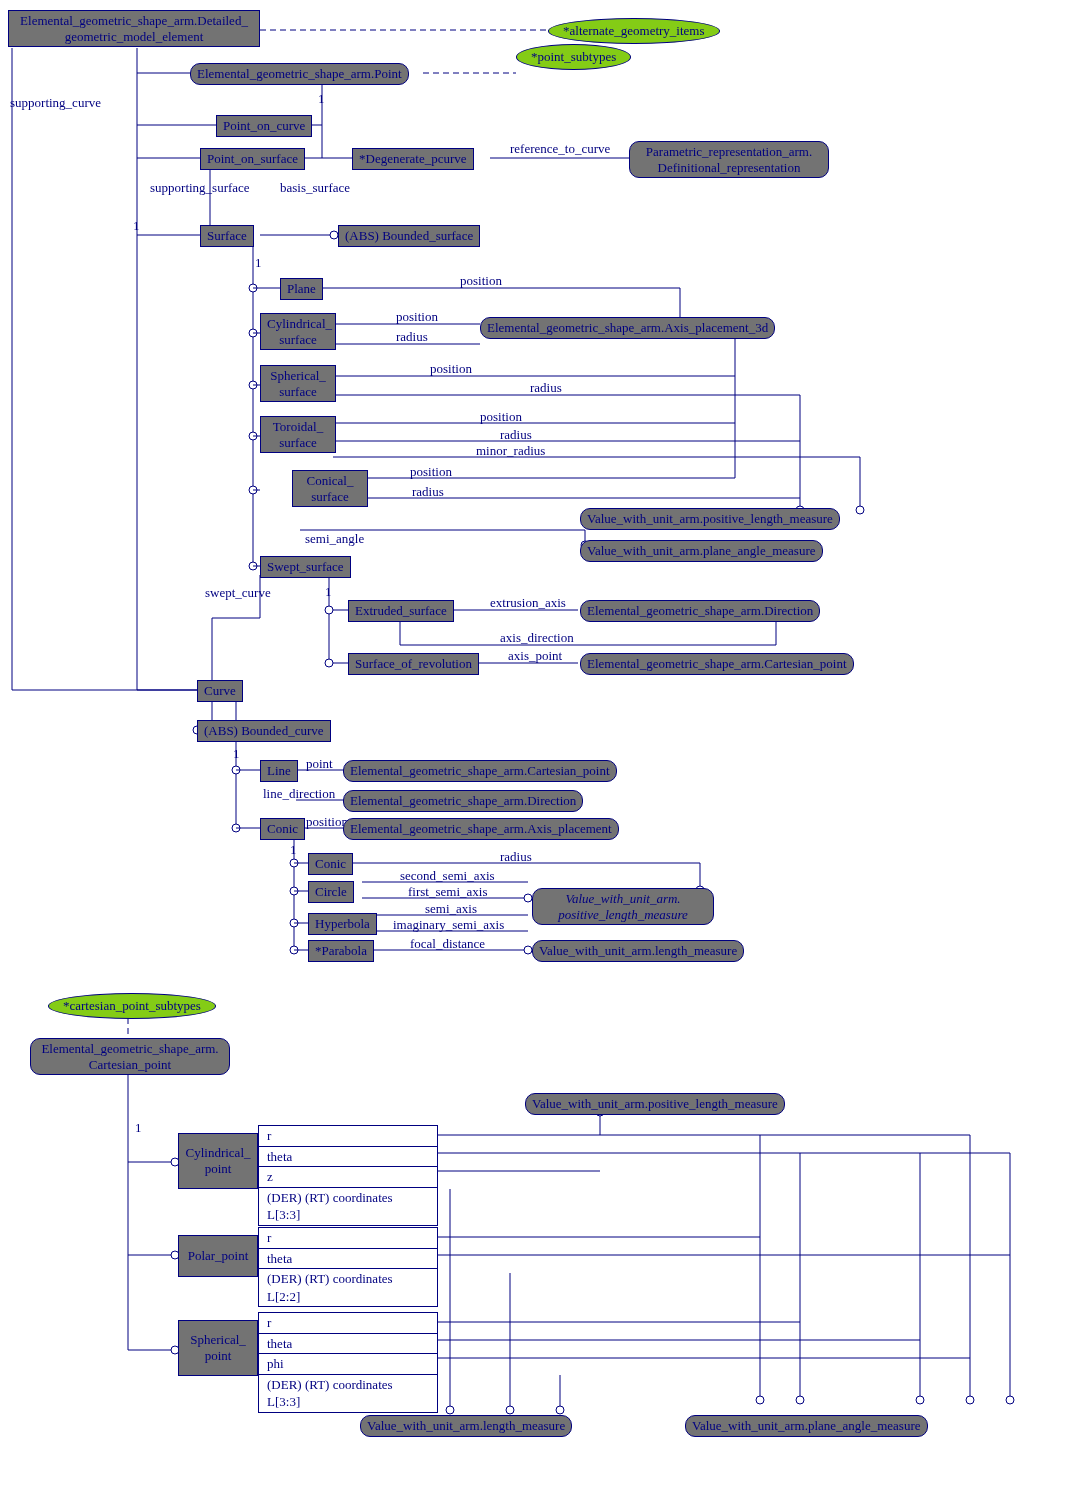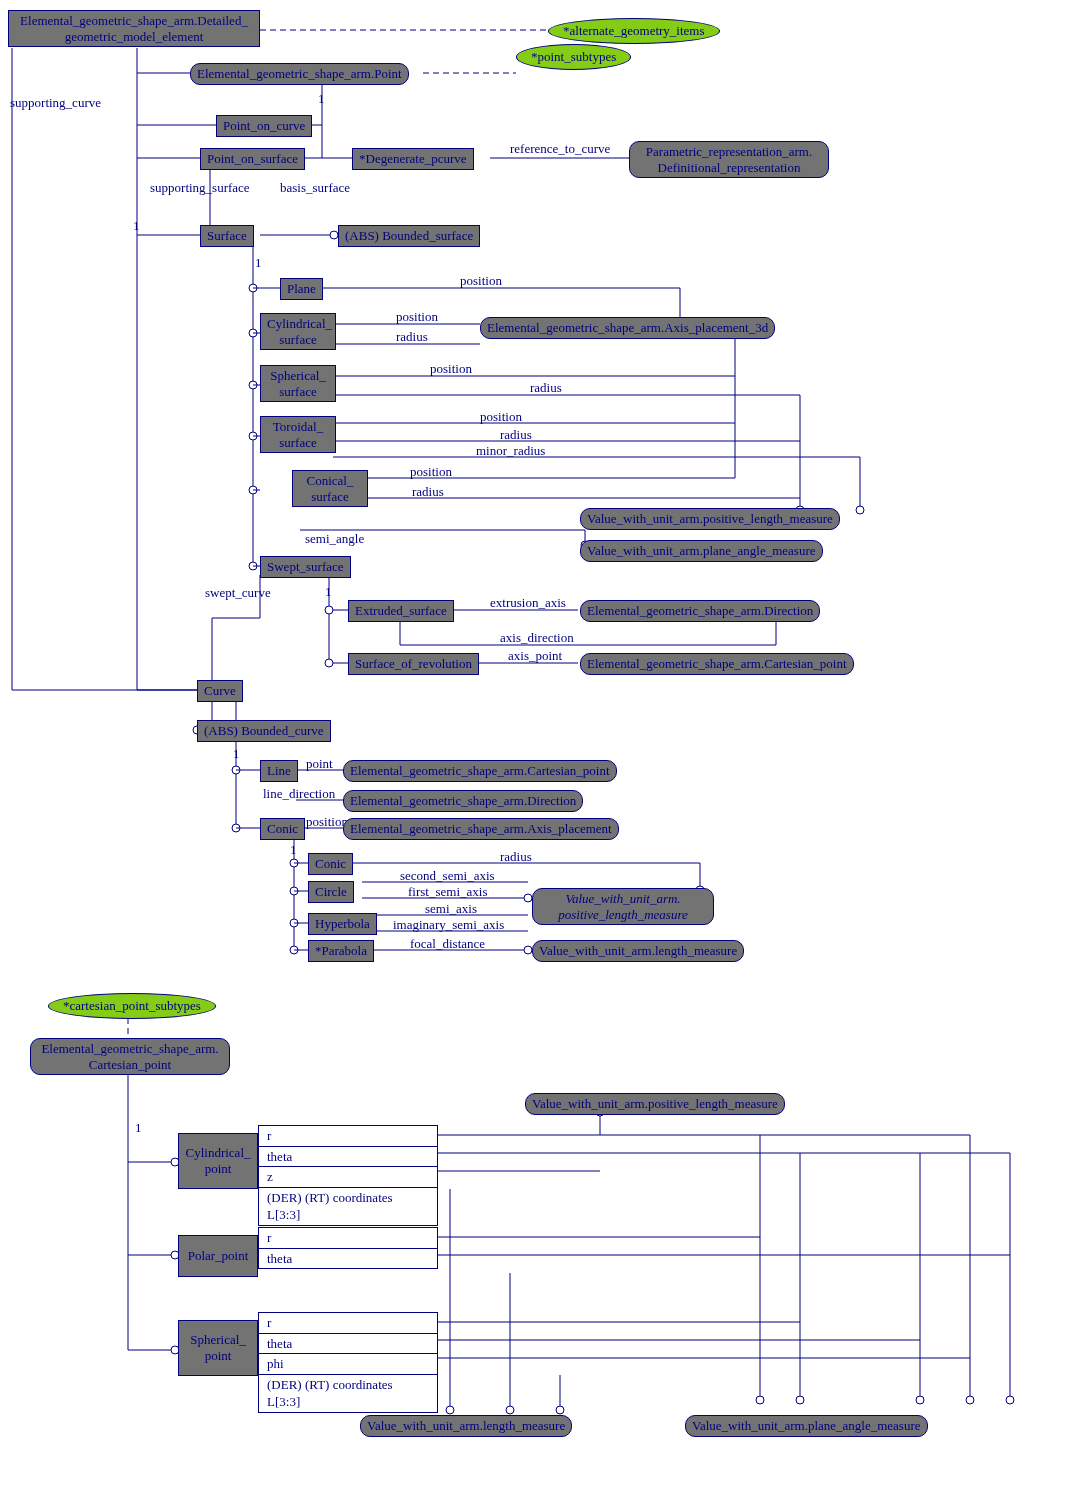--- a/index.html
+++ b/index.html
@@ -305,20 +305,21 @@
   <div class="r">z</div>
   <div class="r">(DER) (RT) coordinates L[3:3]</div>
 </div>
 
 <div class="box" style="left:178px; top:1235px; width:80px; height:42px; display:flex; align-items:center; justify-content:center;">
     <span>Polar_point</span>
   </div>
 <div class="attrbox" style="left:258px; top:1227px; width:180px;">
   <div class="r">r</div>
   <div class="r">theta</div>
+  <div class="r">(DER) (RT) coordinates L[2:2]</div>
 </div>
 
 <div class="box" style="left:178px; top:1320px; width:80px; height:56px; display:flex; align-items:center; justify-content:center;">
     <span>Spherical_<br>point</span>
   </div>
 <div class="attrbox" style="left:258px; top:1312px; width:180px;">
   <div class="r">r</div>
   <div class="r">theta</div>
   <div class="r">phi</div>
   <div class="r">(DER) (RT) coordinates L[3:3]</div>

